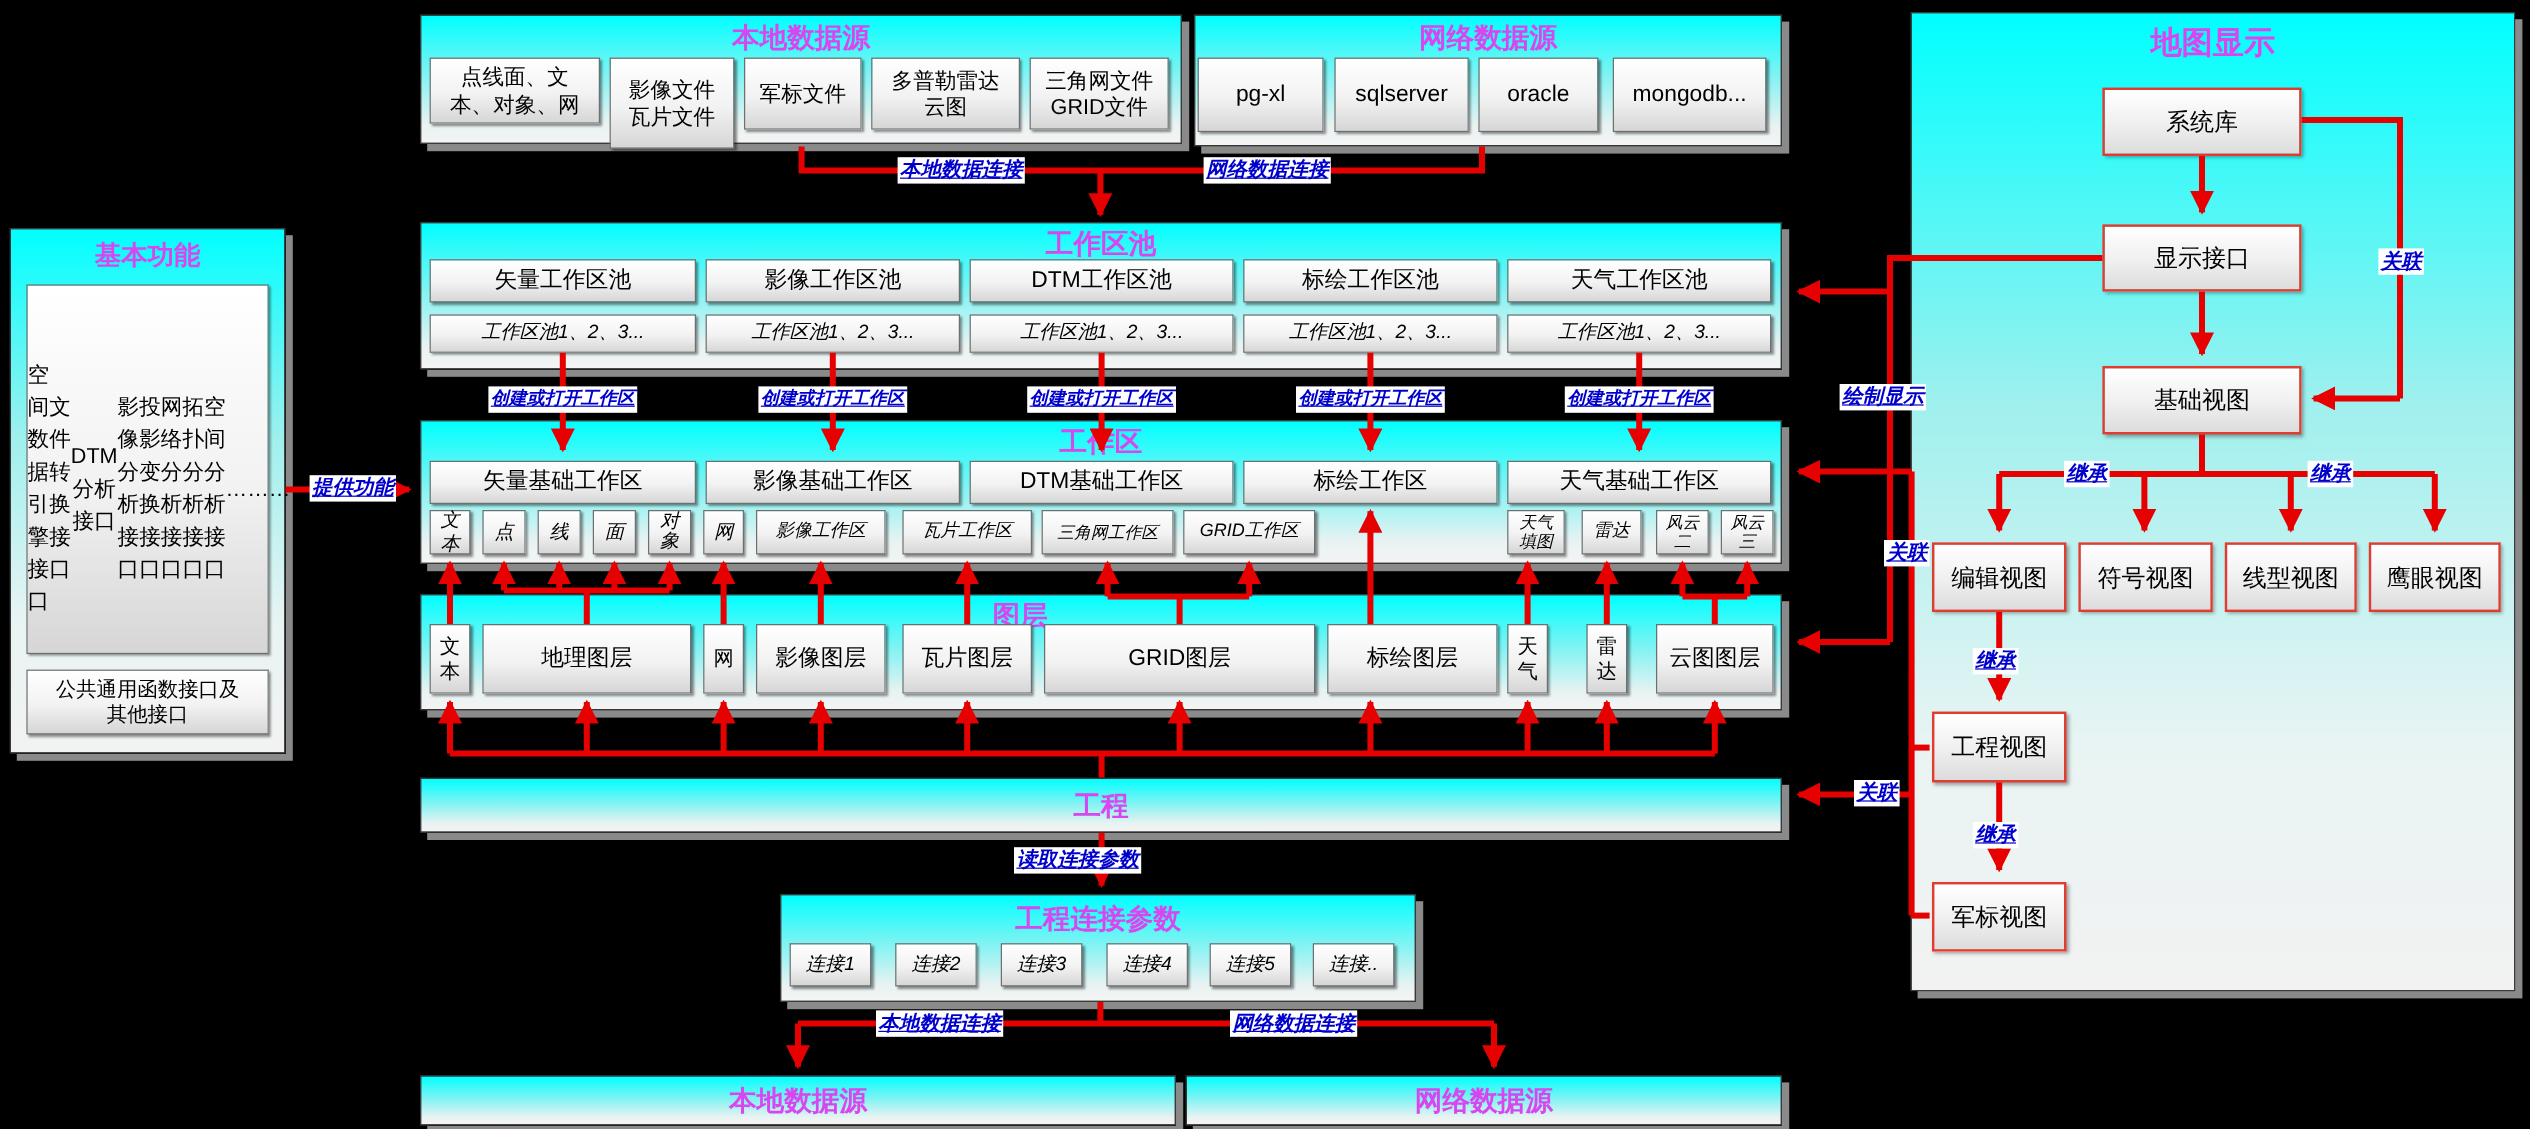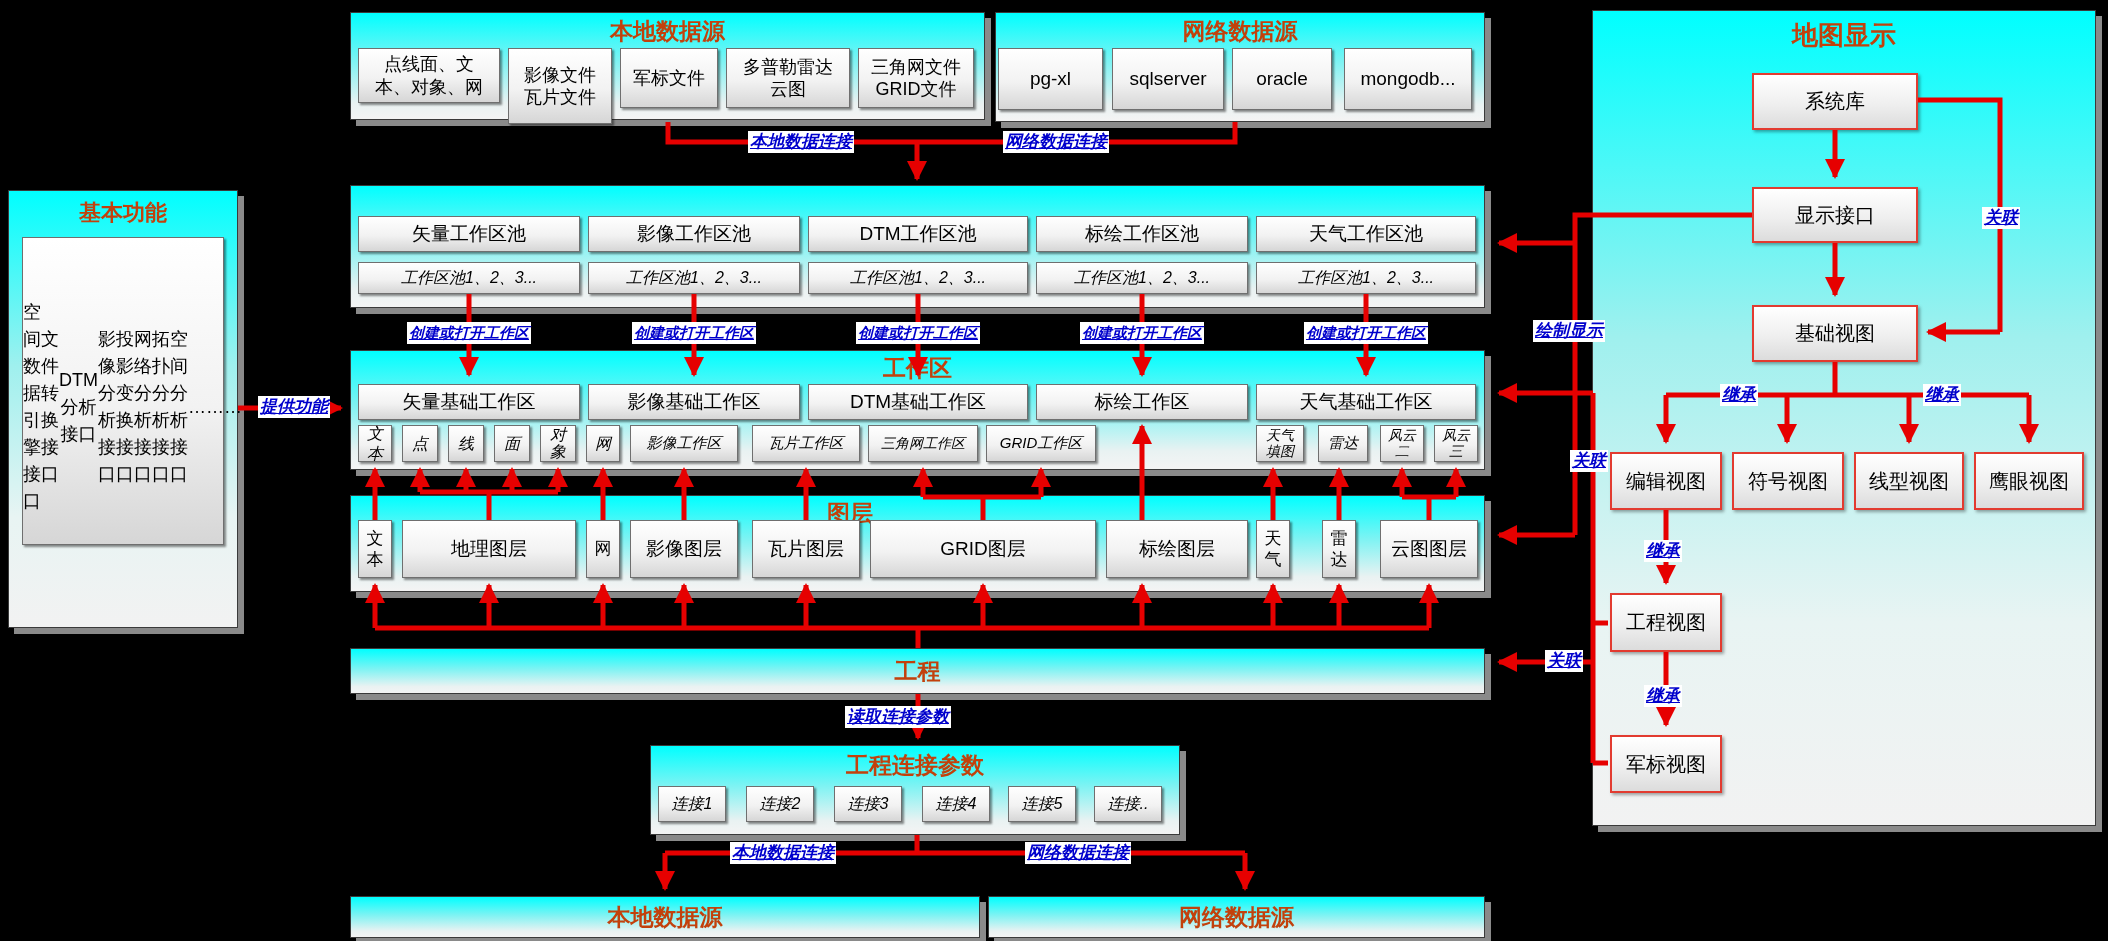--- a/index.html
+++ b/index.html
@@ -2,21 +2,21 @@
 <html><head>
 <meta charset="utf-8">
 <style>
   html,body{margin:0;padding:0;background:#000;}
   #canvas{position:relative;width:2108px;height:941px;background:#000;overflow:hidden;
           font-family:"Liberation Sans","DejaVu Sans",sans-serif;}
   .band{position:absolute;background:linear-gradient(180deg,#00ffff 0%,#7df3f3 45%,#e9f2f2 85%,#f4f4f4 100%);
         border:1px solid #3a3a3a;box-shadow:6px 6px 0 #8a8a8a;z-index:1;box-sizing:border-box;}
   .panel{position:absolute;background:linear-gradient(180deg,#00ffff 0%,#9ff0ee 40%,#e8f4f3 75%,#f2f2f2 100%);
         border:1px solid #3a3a3a;box-shadow:6px 6px 0 #8a8a8a;z-index:1;box-sizing:border-box;}
-  .btitle{position:absolute;color:#c2410c;font-weight:bold;font-size:23px;text-align:center;z-index:2;}
+  .btitle{position:absolute;color:#d946ef;font-weight:bold;font-size:23px;text-align:center;z-index:2;}
   .wbox{position:absolute;display:flex;align-items:center;justify-content:center;text-align:center;
         background:linear-gradient(180deg,#ffffff 0%,#f2f2f2 55%,#d6d6d6 100%);
         border:1px solid #6f6f6f;box-shadow:2px 2px 2px rgba(0,0,0,0.45);
         color:#000;font-size:19px;z-index:2;white-space:pre-line;line-height:1.25;box-sizing:border-box;}
   .rbox{position:absolute;display:flex;align-items:center;justify-content:center;text-align:center;
         background:linear-gradient(180deg,#ffffff 0%,#efefef 55%,#dcdcdc 100%);
         border:2px solid #e23b30;box-shadow:2px 2px 3px rgba(0,0,0,0.35);
         color:#000;font-size:20px;z-index:2;box-sizing:border-box;font-family:Liberation Serif, serif;}
   .sm{font-size:16px;font-style:italic;}
   .lbl{position:absolute;background:#ffffff;color:#0000cc;font-weight:bold;font-style:italic;
@@ -37,20 +37,21 @@
   <div class="band" style="left:350px;top:495px;width:1135px;height:97px"></div>
   <div class="band" style="left:350px;top:648px;width:1135px;height:46px"></div>
   <div class="band" style="left:650px;top:745px;width:530px;height:90px"></div>
   <div class="band" style="left:350px;top:896px;width:630px;height:42px"></div>
   <div class="band" style="left:988px;top:896px;width:497px;height:42px"></div>
   <div class="panel" style="left:8px;top:190px;width:230px;height:438px"></div>
   <div class="panel" style="left:1592px;top:10px;width:504px;height:816px"></div>
 
   <div class="btitle" style="left:350px;top:16px;width:635px">本地数据源</div>
   <div class="btitle" style="left:995px;top:16px;width:490px">网络数据源</div>
+  <div class="btitle" style="left:350px;top:188px;width:1135px">工作区池</div>
   <div class="btitle" style="left:350px;top:353px;width:1135px">工作区</div>
   <div class="btitle" style="left:700px;top:498px;width:300px">图层</div>
   <div class="btitle" style="left:350px;top:648px;width:1135px;line-height:46px">工程</div>
   <div class="btitle" style="left:650px;top:750px;width:530px">工程连接参数</div>
   <div class="btitle" style="left:350px;top:896px;width:630px;line-height:42px">本地数据源</div>
   <div class="btitle" style="left:988px;top:896px;width:497px;line-height:42px">网络数据源</div>
   <div class="btitle" style="left:8px;top:198px;width:230px;font-size:22px">基本功能</div>
   <div class="btitle" style="left:1592px;top:18px;width:504px;font-size:26px">地图显示</div>
 
   <div class="wbox" style="left:358px;top:48px;width:142px;height:55px;font-size:18px">点线面、文
@@ -130,20 +131,22 @@
     <div class="listline">空间数据引擎接口</div>
     <div class="listline">文件转换接口</div>
     <div class="listline">DTM分析接口</div>
     <div class="listline">影像分析接口</div>
     <div class="listline">投影变换接口</div>
     <div class="listline">网络分析接口</div>
     <div class="listline">拓扑分析接口</div>
     <div class="listline">空间分析接口</div>
     <div class="listline">…………</div>
   </div>
+  <div class="wbox" style="left:22px;top:558px;width:202px;height:54px;font-size:17px">公共通用函数接口及
+其他接口</div>
 
   <div class="rbox" style="left:1752px;top:73px;width:166px;height:57px">系统库</div>
   <div class="rbox" style="left:1752px;top:187px;width:166px;height:56px">显示接口</div>
   <div class="rbox" style="left:1752px;top:305px;width:166px;height:57px">基础视图</div>
   <div class="rbox" style="left:1610px;top:452px;width:112px;height:58px">编辑视图</div>
   <div class="rbox" style="left:1732px;top:452px;width:112px;height:58px">符号视图</div>
   <div class="rbox" style="left:1854px;top:452px;width:110px;height:58px">线型视图</div>
   <div class="rbox" style="left:1974px;top:452px;width:110px;height:58px">鹰眼视图</div>
   <div class="rbox" style="left:1610px;top:593px;width:112px;height:59px">工程视图</div>
   <div class="rbox" style="left:1610px;top:735px;width:112px;height:58px">军标视图</div>

